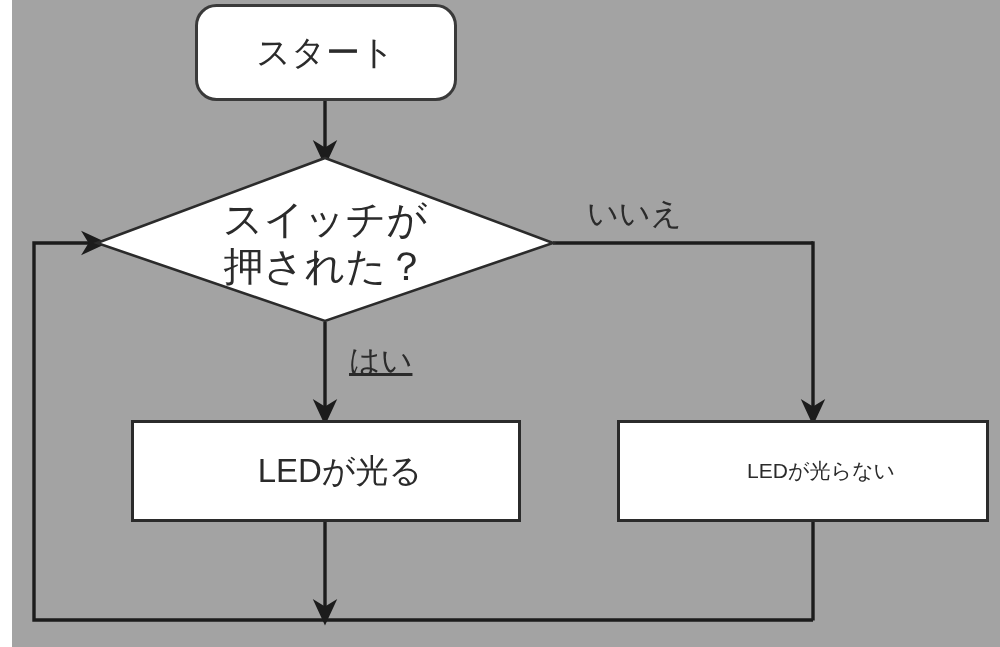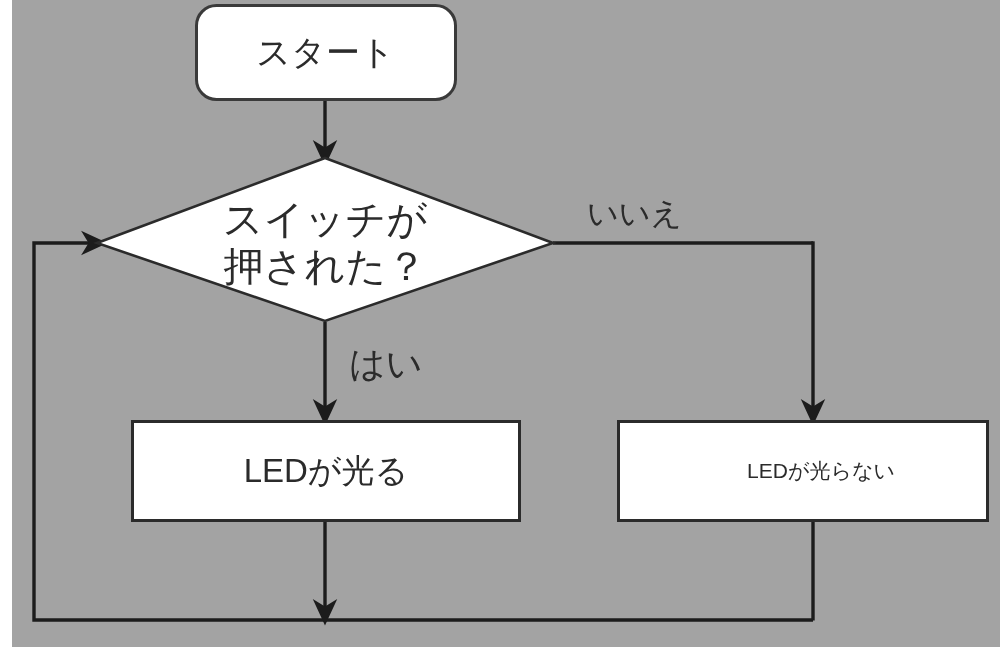--- a/index.html
+++ b/index.html
@@ -41,25 +41,25 @@
     color: #2b2b2b;
     font-family: "Liberation Sans", "DejaVu Sans", sans-serif;
     white-space: nowrap;
     text-align: center;
   }
   
   #start-label   { left: 183px; top: 4px;   width: 261px; height: 96px;  font-size: 34px; }
   
   #decision-label{ left: 150px; top: 190px; width: 326px; height: 106px; font-size: 40px; }
   
-  #proc-yes-label{ left: 119px; top: 420px; width: 390px; height: 102px; font-size: 33px; }
+  #proc-yes-label{ left: 119px; top: 420px; width: 390px; height: 102px; font-size: 33px; padding-left: 14px; }
   #proc-no-label { left: 605px; top: 420px; width: 408px; height: 102px; font-size: 21px; }
   
   #label-no      { left: 575px; top: 193px; font-size: 31px; }
-  #label-yes     { left: 337px; top: 340px; font-size: 36px; }
+  #label-yes     { left: 337px; top: 340px; font-size: 31px; text-decoration: underline; }
 </style>
 </head>
 <body>
 
 <div id="canvas">
 
   <svg id="flow-svg" viewBox="0 0 1000 647">
     <defs>
       <marker id="arrowhead" markerWidth="9" markerHeight="9" refX="4.2" refY="4.2" orient="auto" markerUnits="strokeWidth">
         <path d="M 0.4 0.6 L 8.2 4.2 L 0.4 7.8 L 2.6 4.2 Z" fill="#1c1c1c"></path>

